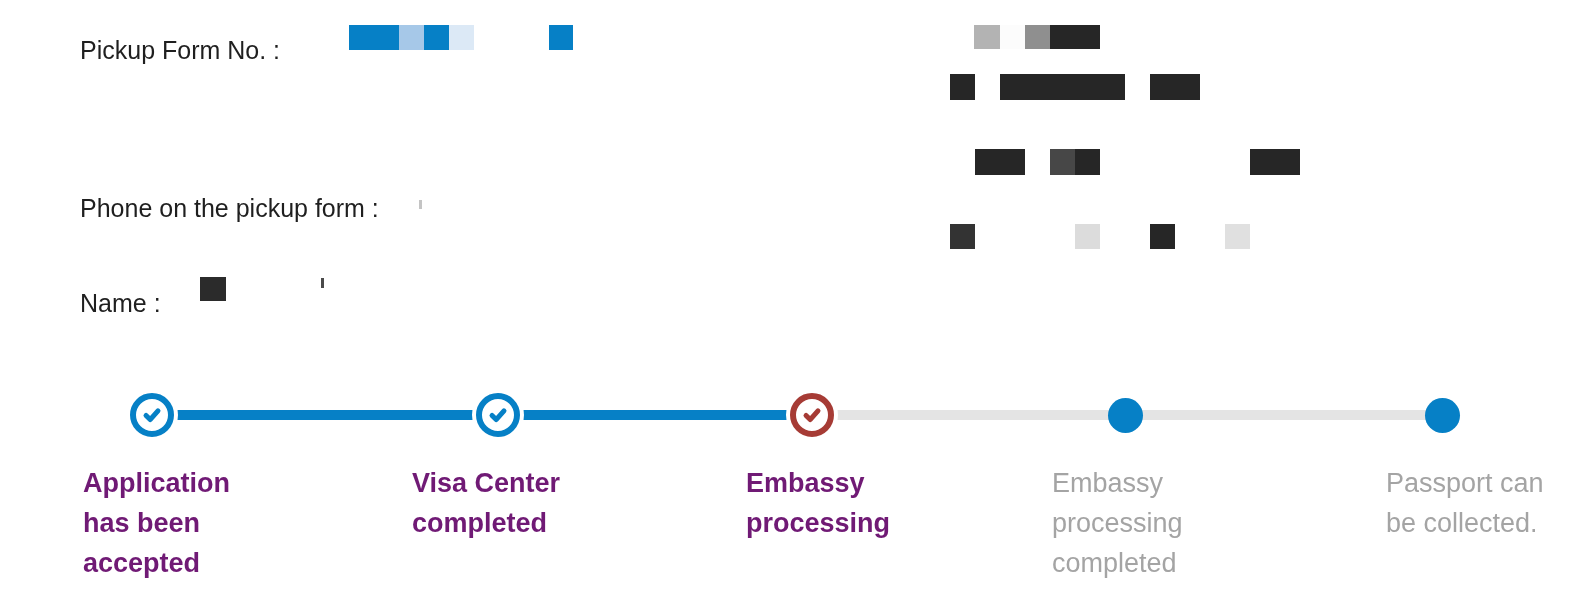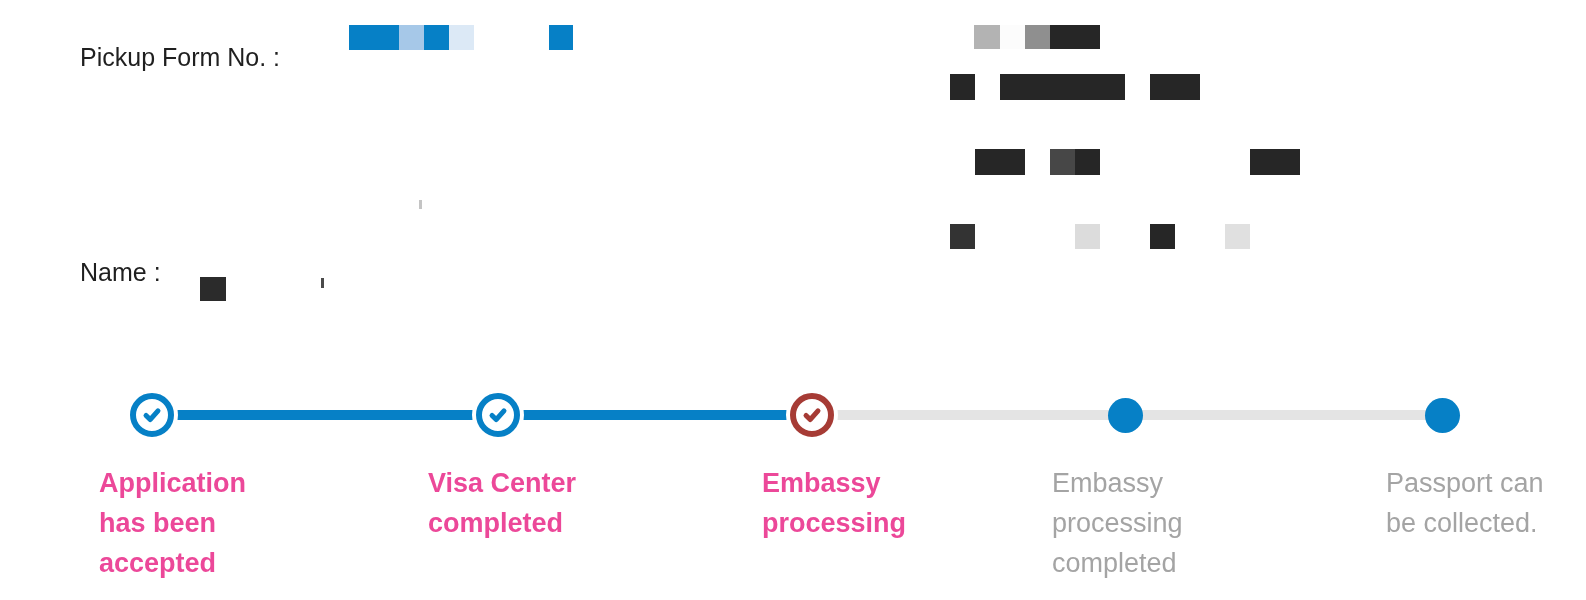--- a/index.html
+++ b/index.html
@@ -35,32 +35,35 @@
   .step-ring svg{width:22px;height:22px;display:block;}
   .step-dot{
     position:absolute;top:398px;width:35px;height:35px;
     border-radius:50%;background:var(--blue);
   }
   .step-label{
     position:absolute;top:463px;width:250px;
     font-size:27px;line-height:40px;
     white-space:pre-line;
   }
-  .step-label.active{font-weight:700;color:#ec4899;margin-left:16px;}
+  .step-label.active{font-weight:700;color:#701a75;}
   .step-label.pending{font-weight:400;color:#a4a4a4;}
 </style>
 </head>
 <body>
 
 <div class="screen">
 
-  <div class="info-row" style="top:43px">
+  <div class="info-row" style="top:36px">
     <span>Pickup Form No. :</span>
   </div>
-  <div class="info-row" style="top:258px">
+  <div class="info-row" style="top:194px">
+    <span>Phone on the pickup form :</span>
+  </div>
+  <div class="info-row" style="top:289px">
     <span>Name :</span>
   </div>
 
   <div>
       <div class="redaction" style="left: 349px; top: 25px; width: 50px; height: 25px; background: rgb(6, 128, 198);"></div>
       <div class="redaction" style="left: 399px; top: 25px; width: 25px; height: 25px; background: rgb(166, 200, 232);"></div>
       <div class="redaction" style="left: 424px; top: 25px; width: 25px; height: 25px; background: rgb(6, 128, 198);"></div>
       <div class="redaction" style="left: 449px; top: 25px; width: 25px; height: 25px; background: rgb(220, 233, 246);"></div>
       <div class="redaction" style="left: 549px; top: 25px; width: 24px; height: 25px; background: rgb(6, 128, 198);"></div>
       <div class="redaction" style="left: 974px; top: 25px; width: 26px; height: 24px; background: rgb(179, 179, 179);"></div>

